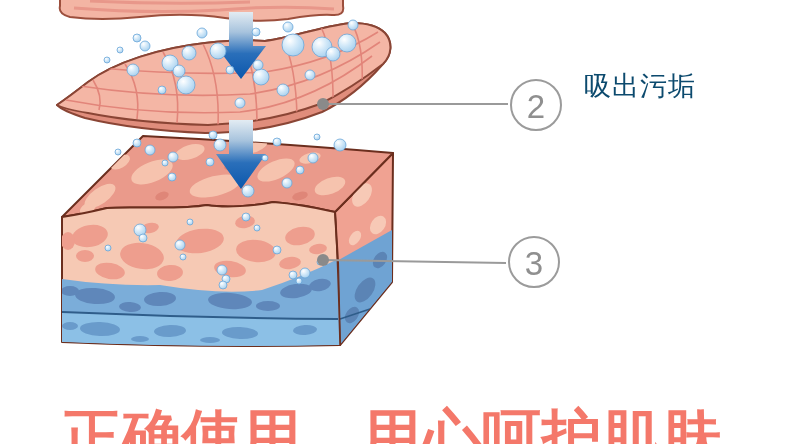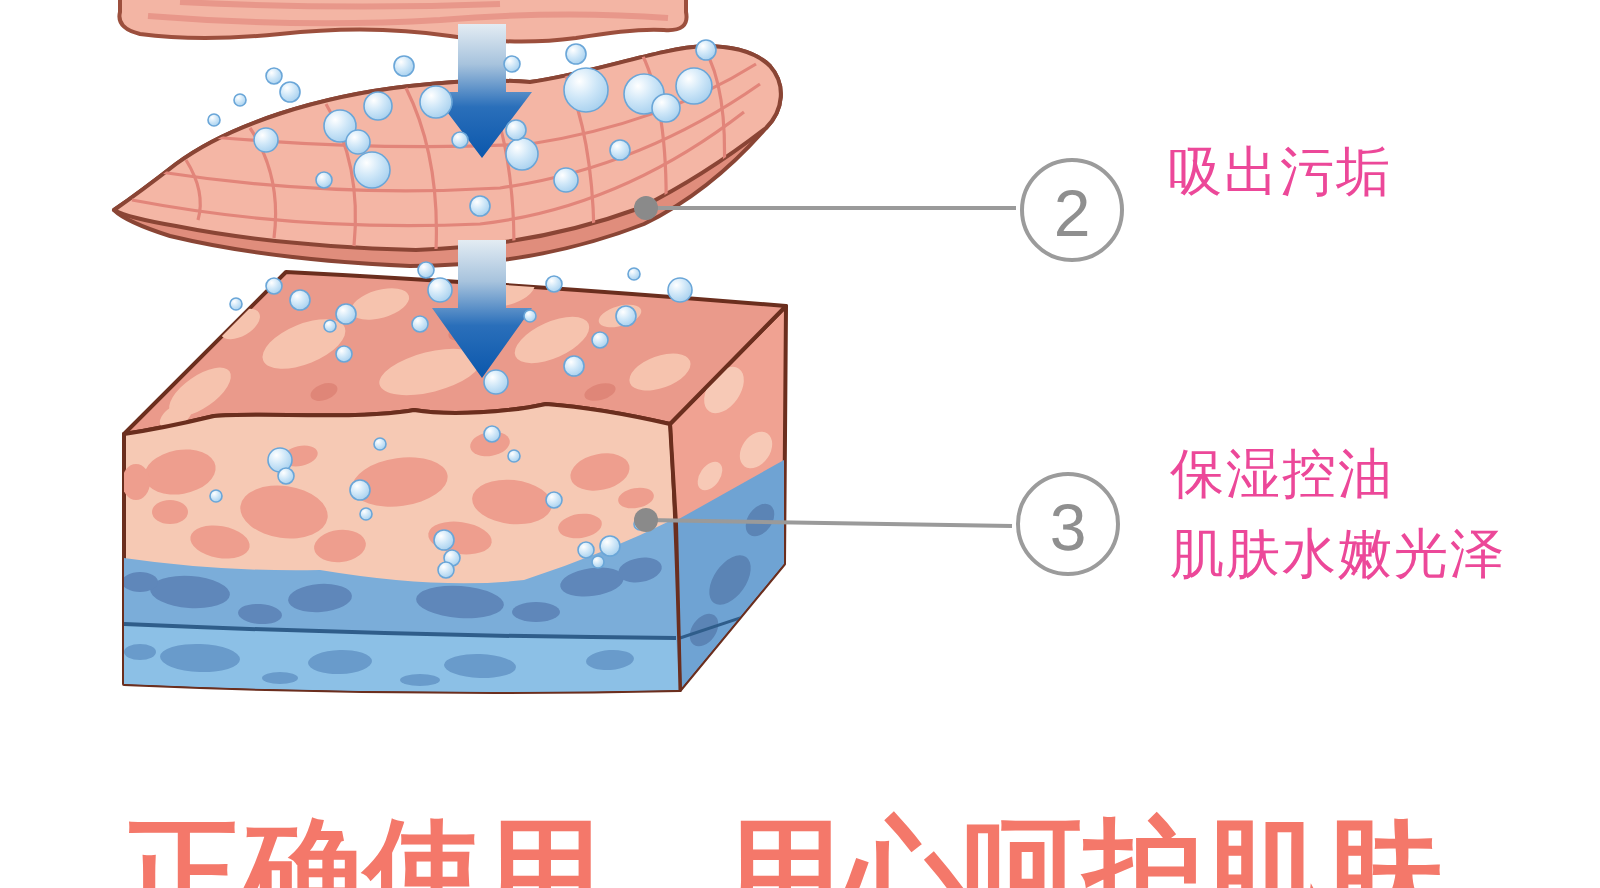--- a/index.html
+++ b/index.html
@@ -6,21 +6,21 @@
   body{font-family:"Liberation Sans",sans-serif;}
   .stage{position:relative;width:800px;height:444px;background:#ffffff;overflow:hidden;}
   .illustration{position:absolute;left:0;top:0;width:800px;height:444px;}
   .step-circle{
     position:absolute;width:52px;height:52px;border:2px solid #9b9b9b;border-radius:50%;
     color:#8f8f8f;font-size:33px;line-height:52px;text-align:center;box-sizing:border-box;
     background:#fff;
   }
   .circle-2{left:510px;top:79px;}
   .circle-3{left:508px;top:236px;}
-  .step-text{position:absolute;color:#ec4899;font-size:27px;line-height:40px;letter-spacing:1px;white-space:nowrap;}
+  .step-text{position:absolute;color:#0c4a6e;font-size:27px;line-height:40px;letter-spacing:1px;white-space:nowrap;}
   .text-2{left:584px;top:66px;}
   .text-3{left:585px;top:217px;}
   .footer-title{
     position:absolute;left:62px;top:408px;
     font-family:"Liberation Serif",serif;
     font-weight:700;font-size:59px;line-height:1;color:#f4786a;
     letter-spacing:1px;white-space:nowrap;
   }
 </style>
 </head>
@@ -228,19 +228,15 @@
       <circle cx="323" cy="260" r="6" fill="#8a8a8a"></circle>
     </g>
   </svg>
 
   <div class="step-circle circle-2">2</div>
   <div class="step-text text-2">
     <div>吸出污垢</div>
   </div>
 
   <div class="step-circle circle-3">3</div>
-  <div class="step-text text-3">
-    <div>保湿控油</div>
-    <div>肌肤水嫩光泽</div>
-  </div>
 
   <div class="footer-title">正确使用，用心呵护肌肤</div>
 </div>
 
 </body></html>

